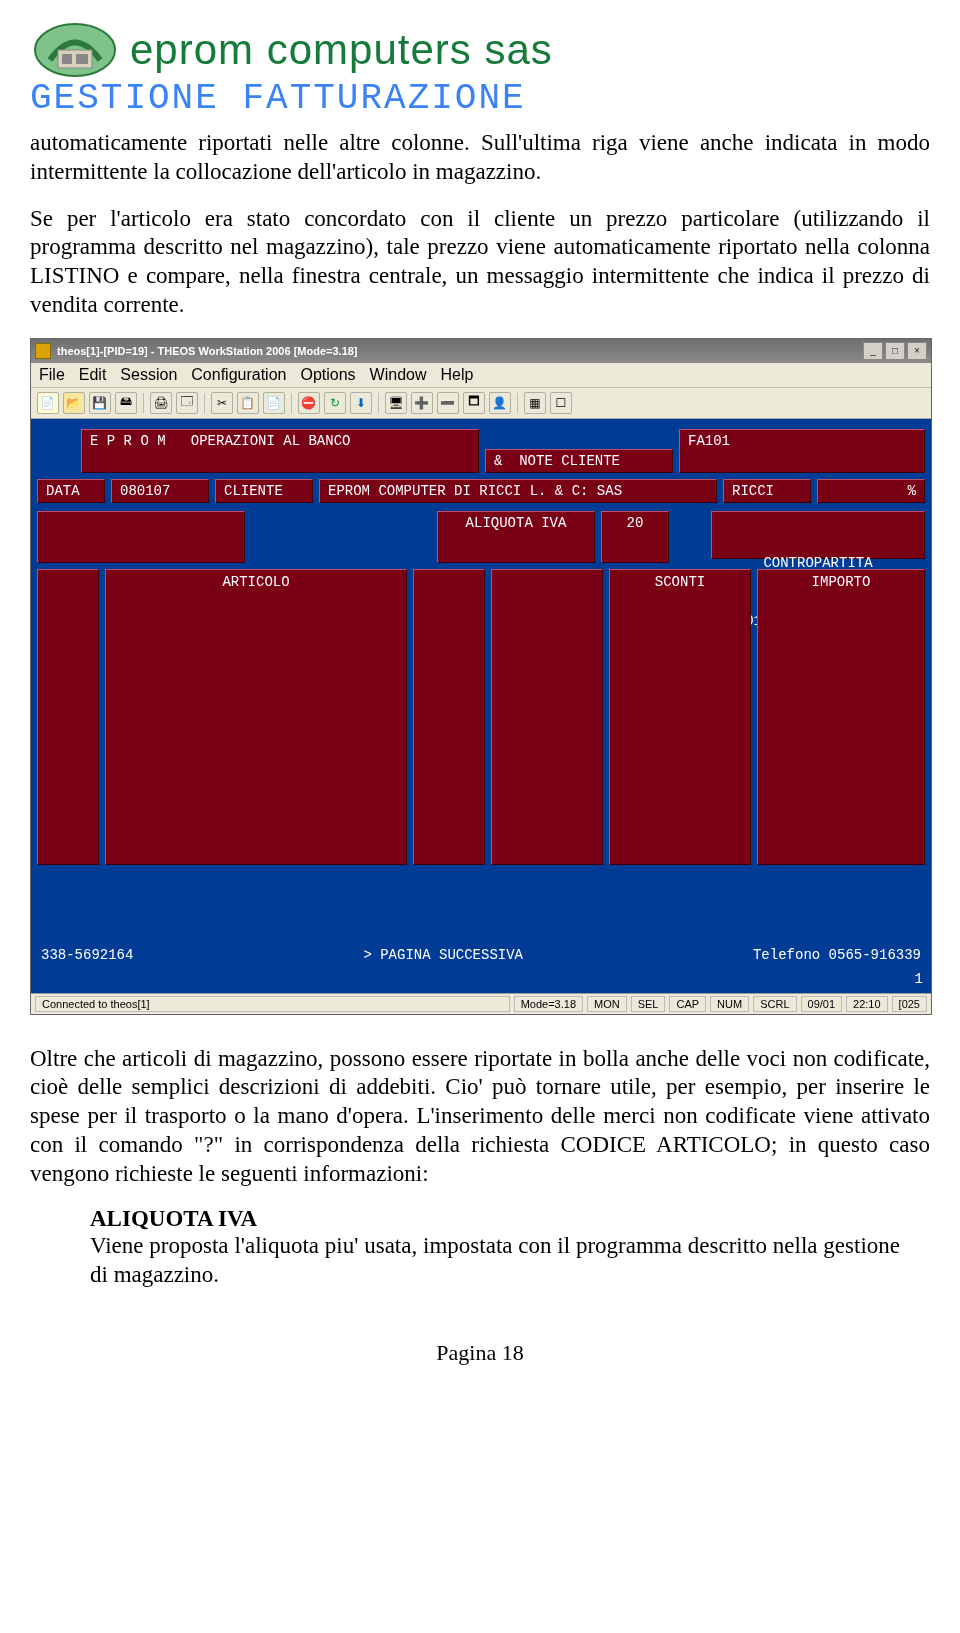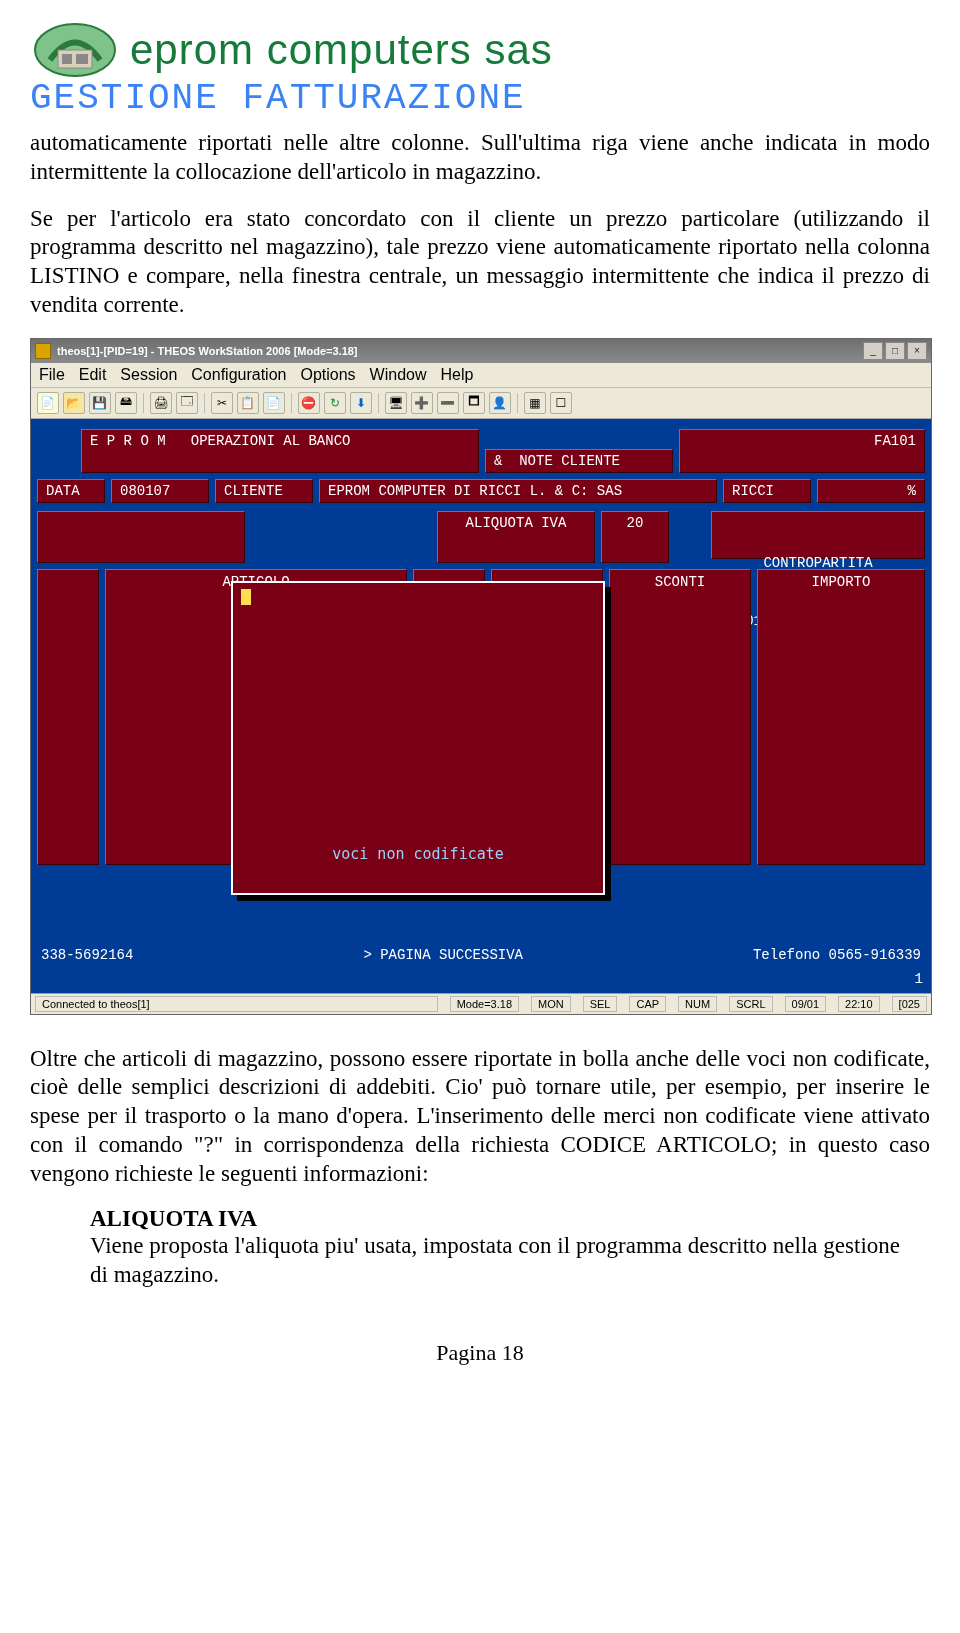--- a/index.html
+++ b/index.html
@@ -202,21 +202,21 @@
     right: 8px;
     color: #fff;
   }
 
   .statusbar {
     display: flex;
     background: #ece9d8;
     border-top: 1px solid #999;
     font-size: 11px;
     padding: 2px 4px;
-    gap: 12px;
+    gap: 4px;
   }
   .statuscell {
     border: 1px solid #bbb;
     padding: 1px 6px;
     background: #ece9d8;
   }
   .statuscell.wide { flex: 1; }
 </style>
 </head>
 <body>
@@ -281,21 +281,21 @@
       <div class="tbtn">👤</div>
       <div class="tsep"></div>
       <div class="tbtn">▦</div>
       <div class="tbtn">☐</div>
     </div>
 
     <div class="terminal">
       <div class="row">
         <div class="field" style="width:380px;margin-left:44px;">E P R O M   OPERAZIONI AL BANCO</div>
         <div class="field" style="width:170px;text-align:left;margin-top:20px;">&amp;  NOTE CLIENTE</div>
-        <div class="field wfill" style="text-align:right;">FA101</div>
+        <div class="field wfill" style="text-align:left;">FA101</div>
       </div>
       <div class="row">
         <div class="field" style="width:50px;">DATA</div>
         <div class="field" style="width:80px;">080107</div>
         <div class="field" style="width:80px;">CLIENTE</div>
         <div class="field" style="width:380px;">EPROM COMPUTER DI RICCI L. &amp; C: SAS</div>
         <div class="field" style="width:70px;">RICCI</div>
         <div class="field wfill" style="text-align:right;">%</div>
       </div>
       <div class="row" style="margin-top:8px;">
@@ -312,24 +312,20 @@
 
       <div class="lower-grid">
         <div class="gridcell" style="width:60px;"></div>
         <div class="gridcell" style="width:300px;"><span>ARTICOLO</span></div>
         <div class="gridcell" style="width:70px;"></div>
         <div class="gridcell" style="width:110px;"></div>
         <div class="gridcell" style="width:140px;"><span>SCONTI</span></div>
         <div class="gridcell" style="flex:1;"><span>IMPORTO</span></div>
       </div>
 
-      <div class="popup">
-        <div class="cursor"></div>
-        <div class="popup-label">voci non codificate</div>
-      </div>
 
       <div class="bottom-line">
         <span>338-5692164</span>
         <span>&gt;   PAGINA SUCCESSIVA</span>
         <span>Telefono 0565-916339</span>
       </div>
       <div class="bottom-one">1</div>
     </div>
 
     <div class="statusbar">

